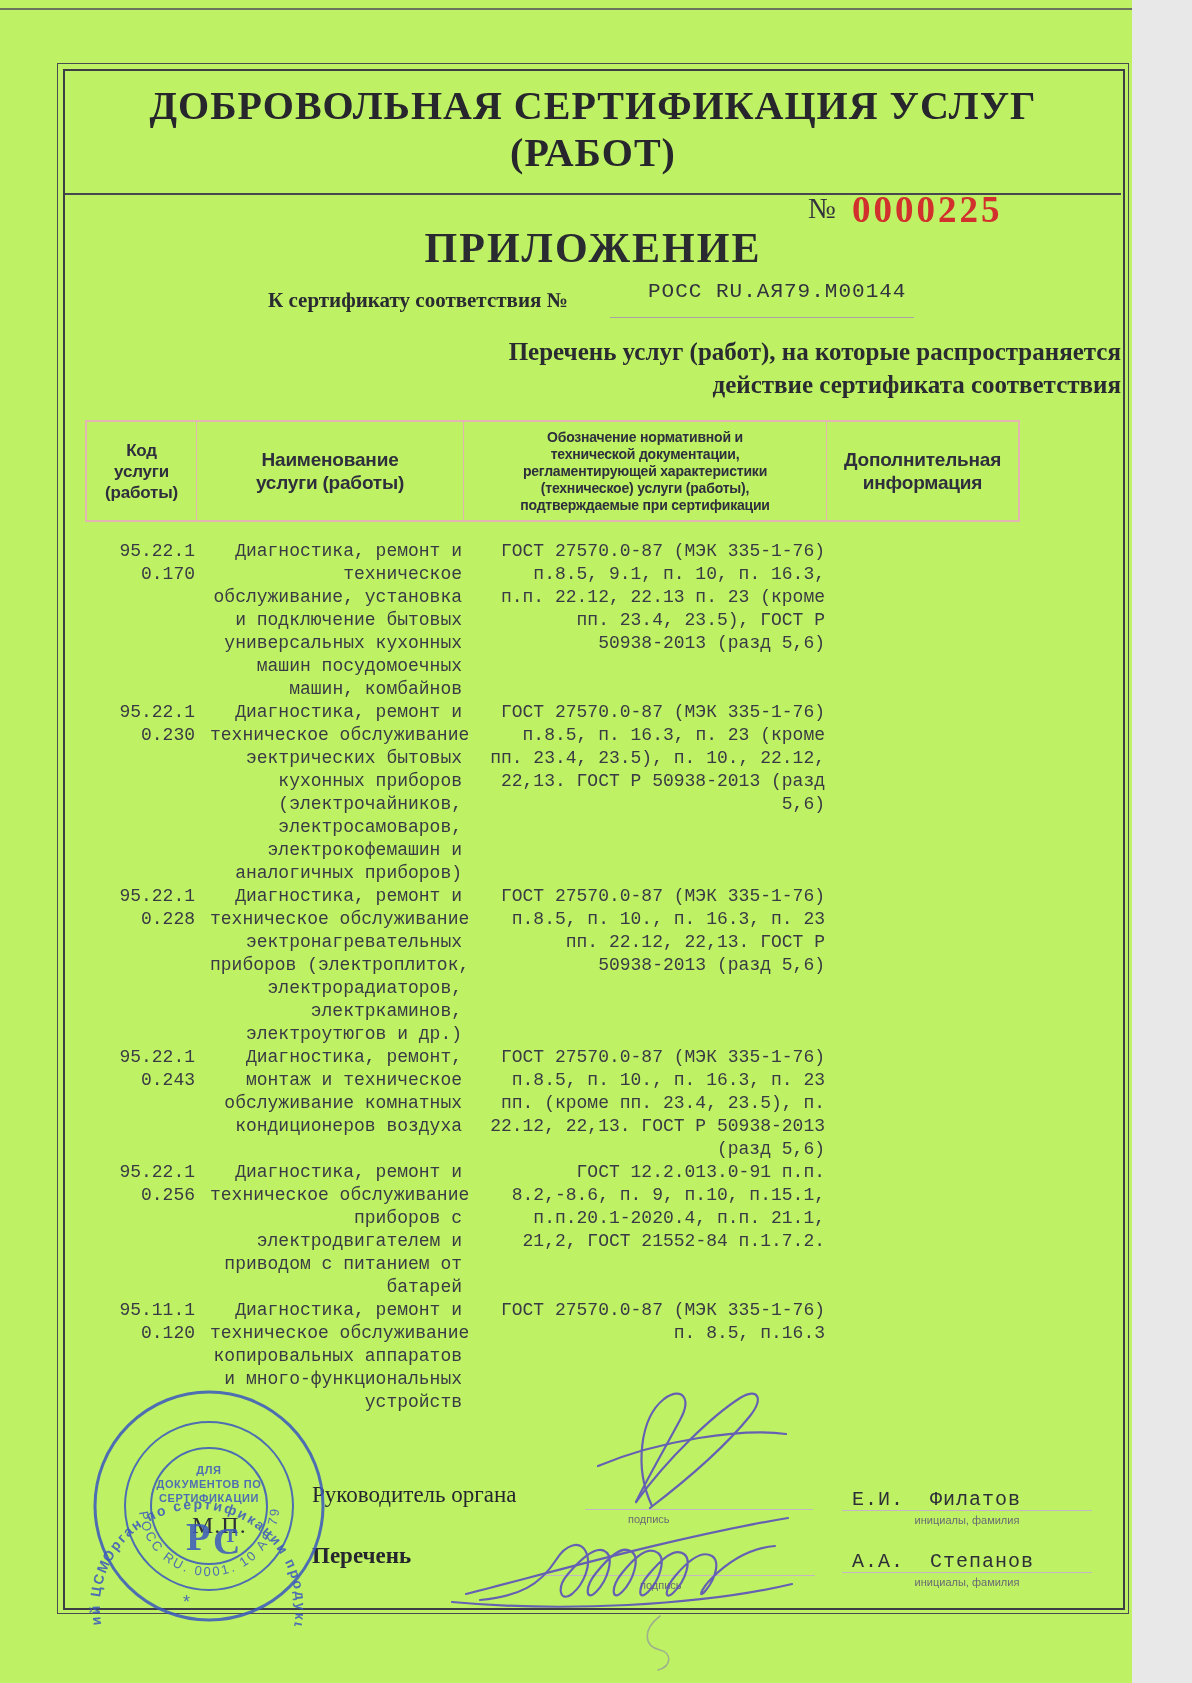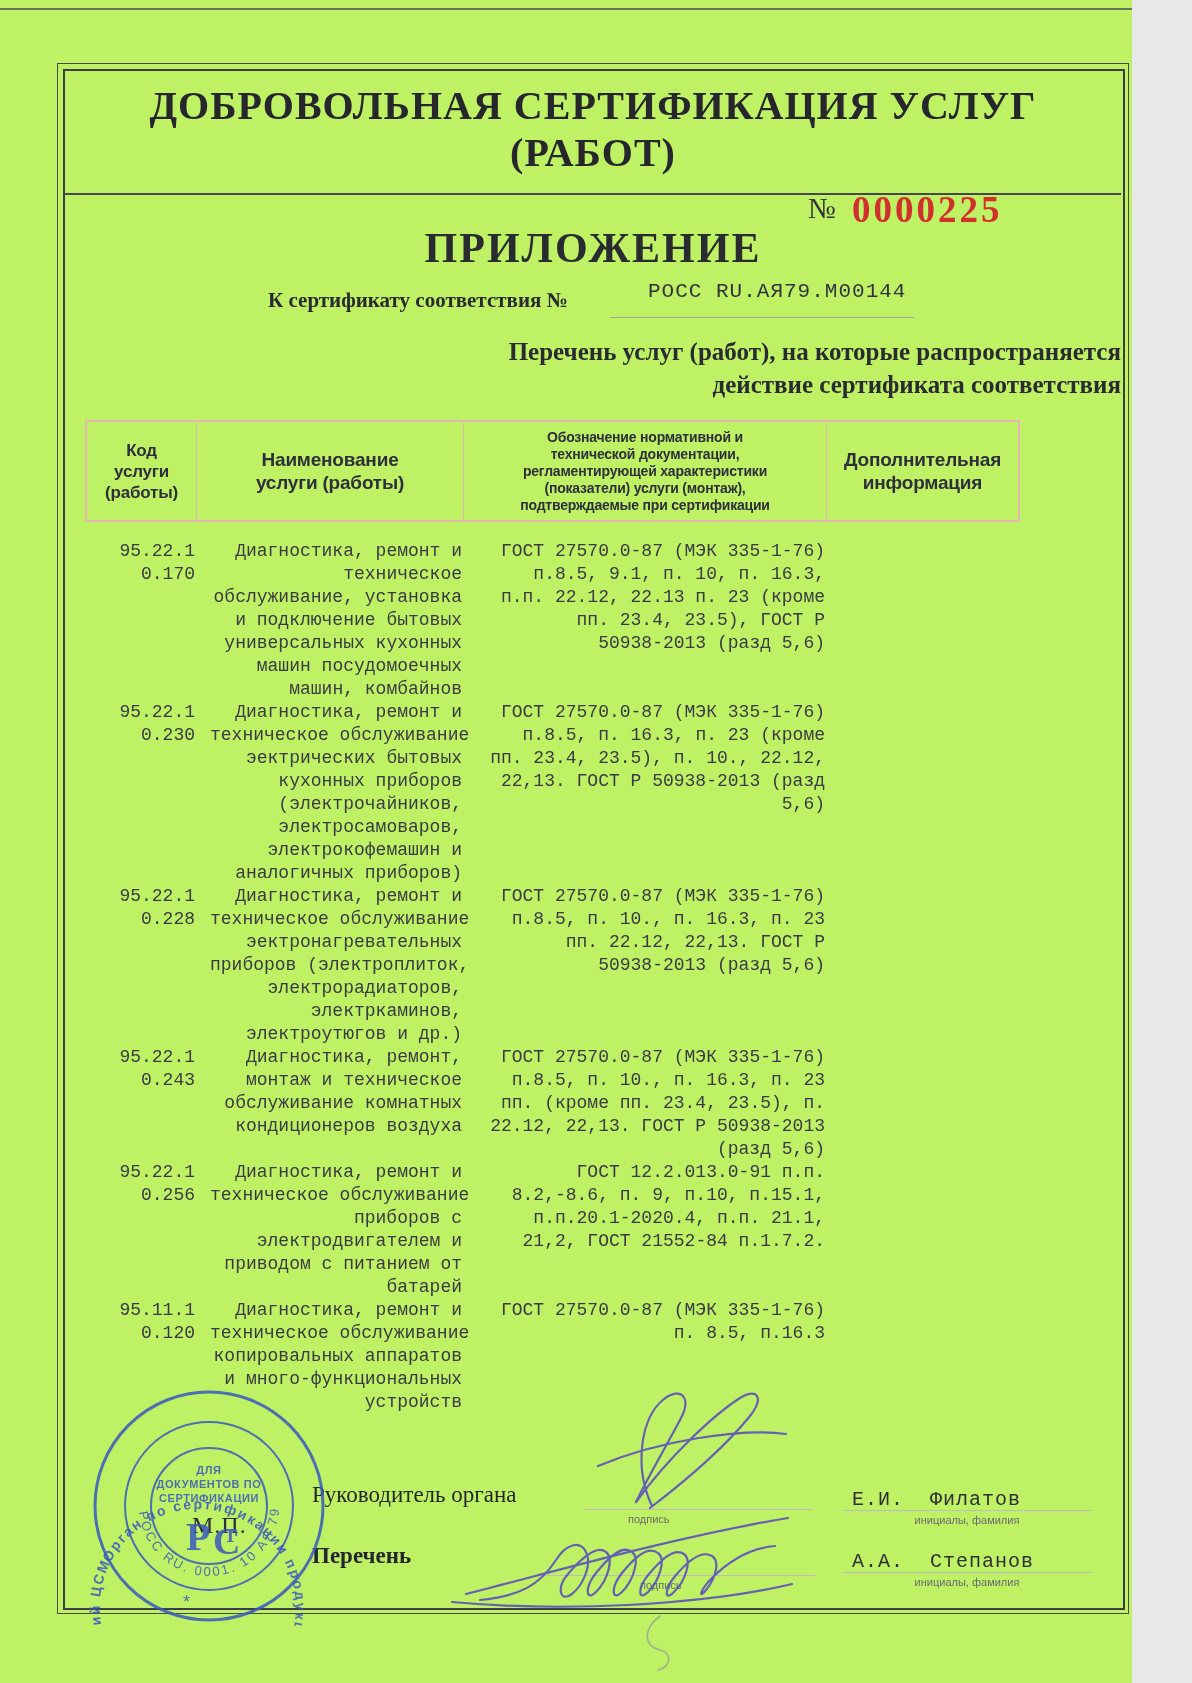--- a/index.html
+++ b/index.html
@@ -93,21 +93,21 @@
 
   <div class="abs thead">
     <div class="thcell th-c1">Код
 услуги
 (работы)</div>
     <div class="thcell th-c2">Наименование
 услуги (работы)</div>
     <div class="thcell th-c3">Обозначение нормативной и
 технической документации,
 регламентирующей характеристики
-(показатели) услуги (монтаж),
+(техническое) услуги (работы),
 подтверждаемые при сертификации</div>
     <div class="thcell th-c4">Дополнительная
 информация</div>
   </div>
 
   <div class="abs tbody" id="table-body">
       <div class="t-row">
         <div class="t-cell c-code">95.22.1
 0.170</div>
         <div class="t-cell c-name">Диагностика, ремонт и

